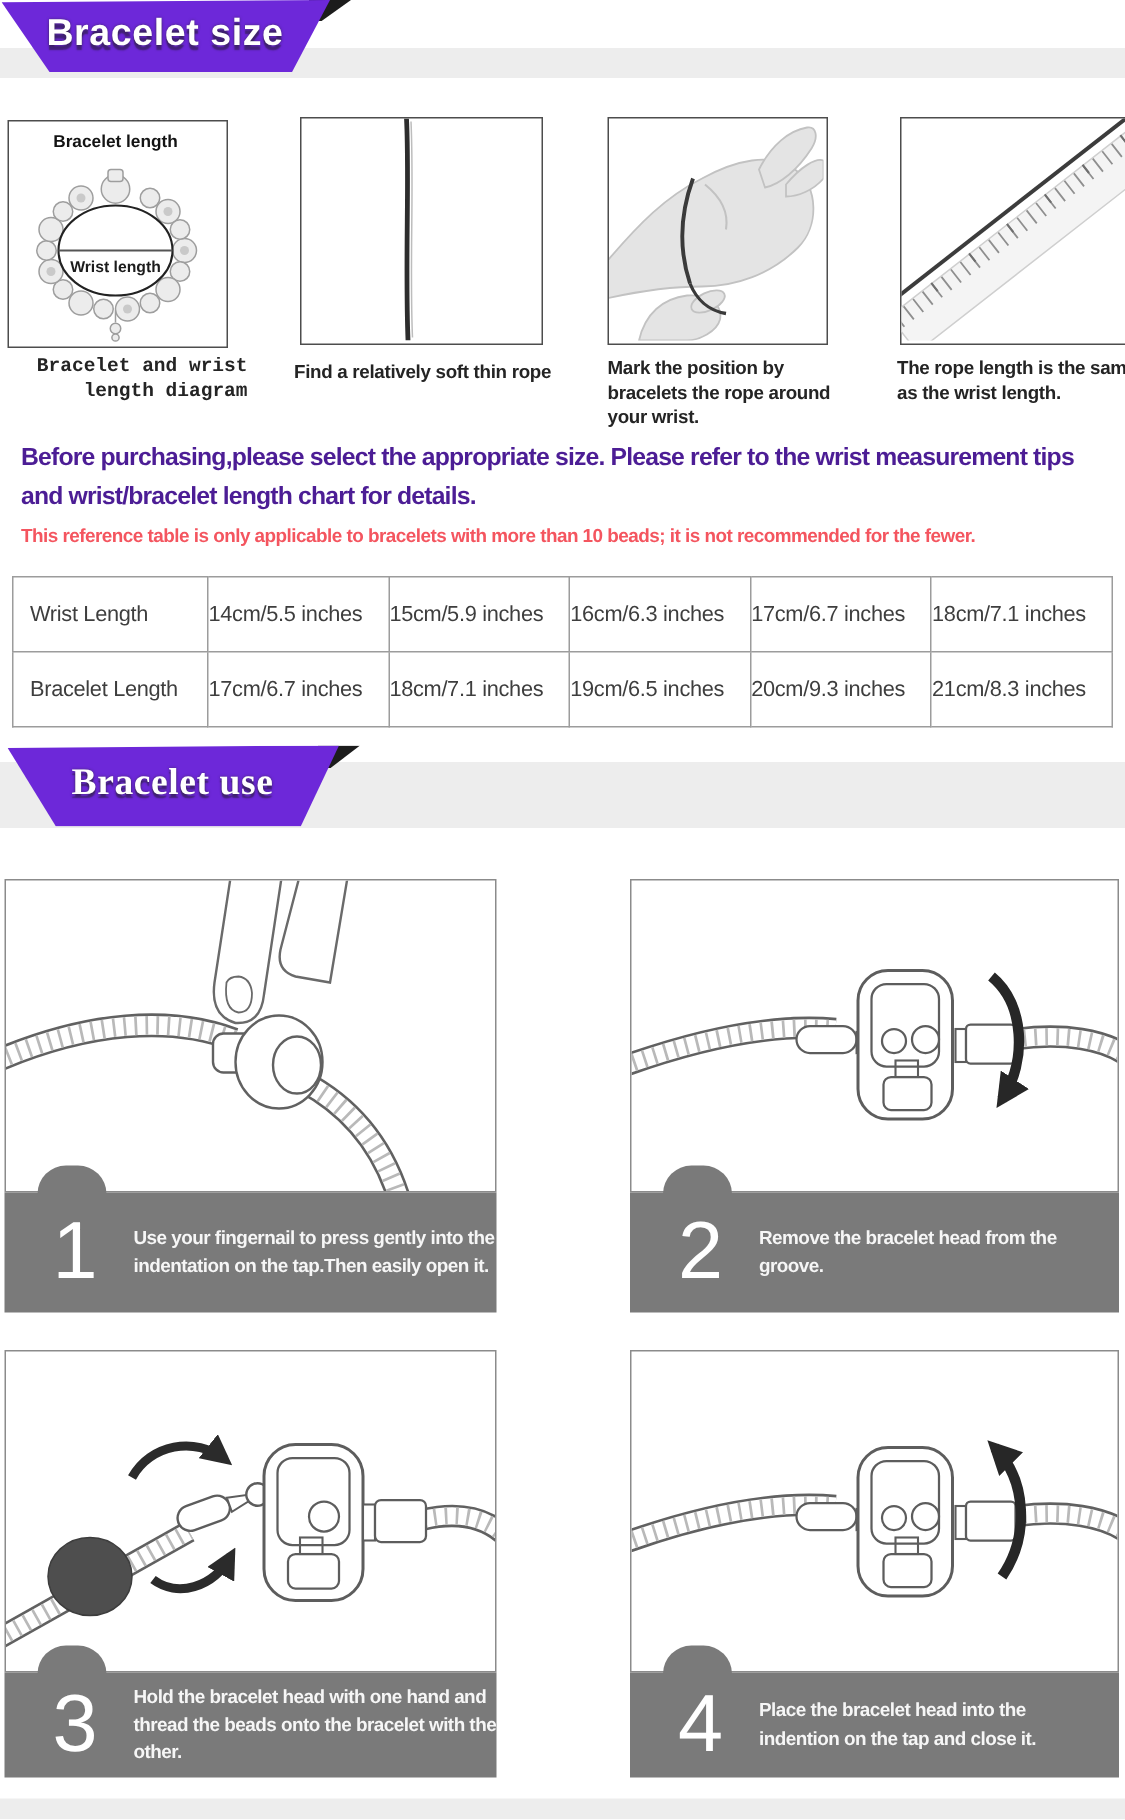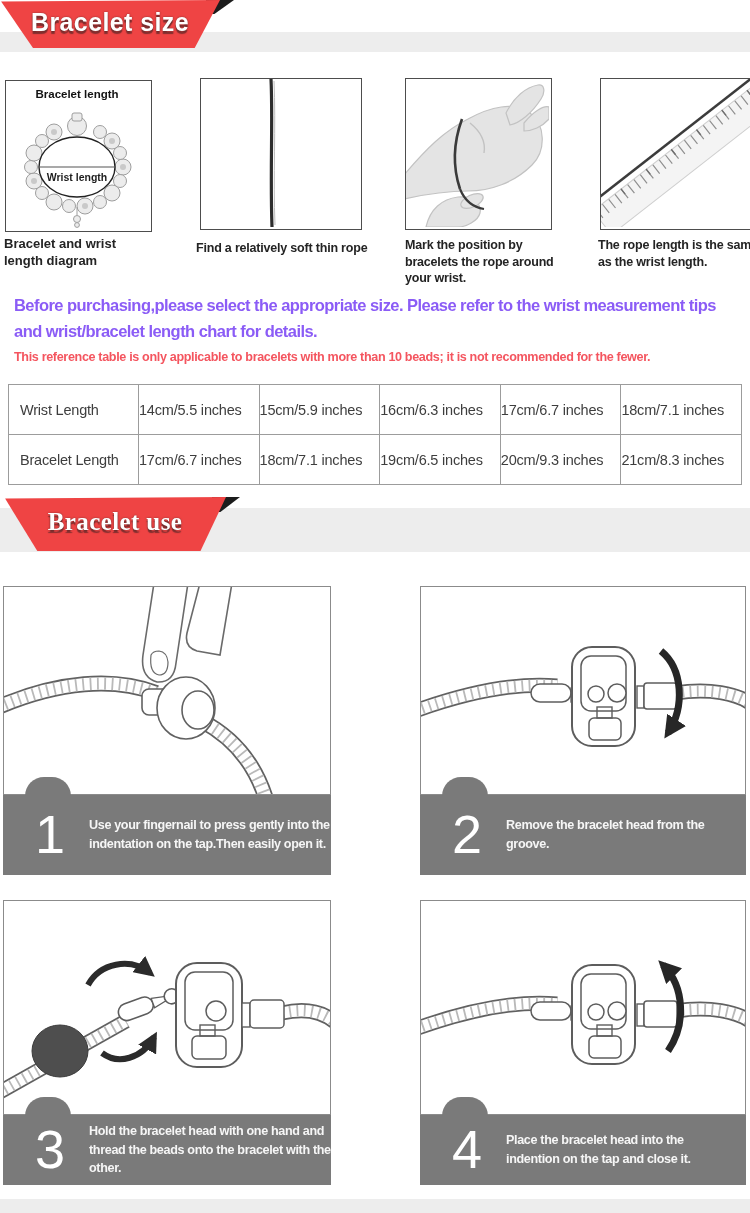--- a/index.html
+++ b/index.html
@@ -3,32 +3,32 @@
 <meta charset="utf-8">
 <style>
   html,body{margin:0;padding:0;background:#fff;}
   #page{position:relative;width:750px;height:1213px;background:#ffffff;overflow:hidden;
         font-family:"Liberation Sans","DejaVu Sans",sans-serif;}
   
   .strip{position:absolute;left:0;width:750px;background:#ededed;}
   .ribbon{position:absolute;}
   .ribbon-fold{position:absolute;top:0;background:#1c1c1c;
                clip-path:polygon(0 0,100% 0,30% 100%,0 100%);z-index:1;}
-  .ribbon-body{position:absolute;top:0;left:0;background:#ef4444;z-index:2;
+  .ribbon-body{position:absolute;top:0;left:0;background:#6d28d9;z-index:2;
                display:flex;align-items:center;justify-content:center;
                clip-path:polygon(0.5% 3%,100% 0,88.5% 100%,15% 100%);}
   .ribbon-label{color:#ffffff;font-weight:800;font-size:25px;letter-spacing:.4px;
                 text-shadow:0 3px 1px rgba(25,25,25,.5), 0 0 2px rgba(40,40,40,.6);
                 transform:translateY(-2px);}
   
   .imgbox{position:absolute;background:#fff;border:1px solid #4d4d4d;}
   .cap{position:absolute;font-weight:700;font-size:13px;color:#242424;line-height:1.32;}
   
   .intro{position:absolute;left:14px;top:293px;width:726px;font-size:16.5px;font-weight:700;
-         color:#8b5cf6;line-height:1.55;letter-spacing:-0.55px;}
+         color:#4c1d95;line-height:1.55;letter-spacing:-0.55px;}
   .rednote{position:absolute;left:14px;top:350px;width:730px;font-size:12.6px;font-weight:700;
            color:#f4555f;letter-spacing:-0.35px;}
   
   table.size{position:absolute;left:8px;top:384px;width:734px;border-collapse:collapse;table-layout:fixed;}
   table.size td{border:1px solid #9c9c9c;height:49px;font-size:14.5px;color:#3e3e3e;
                 padding:0;letter-spacing:-0.2px;}
   table.size td.rowlab{text-align:left;padding-left:11px;width:118px;}
   
   .panel{position:absolute;}
   .illus{background:#fff;border:1px solid #8b8b8b;box-sizing:border-box;overflow:hidden;}
@@ -87,21 +87,21 @@
           <circle cx="106" cy="60" r="3"></circle>
       </g>
       <line x1="71" y1="126" x2="71" y2="134" stroke="#9e9e9e"></line>
       <circle cx="71" cy="138" r="3.5" fill="#ececec" stroke="#9e9e9e"></circle>
       <circle cx="71" cy="144" r="2.4" fill="#ececec" stroke="#9e9e9e"></circle>
       <ellipse cx="71" cy="86" rx="38" ry="30" fill="#ffffff" fill-opacity="0.93" stroke="#222222" stroke-width="1.4"></ellipse>
       <line x1="33" y1="86" x2="109" y2="86" stroke="#555555" stroke-width="1.2"></line>
       <text x="71" y="100" font-size="10.5" font-weight="bold" fill="#1c1c1c" text-anchor="middle">Wrist length</text>
     </svg>
   </div>
-  <div class="cap" style="left:4px;top:235px;width:145px;text-align:left;">Bracelet and wrist length diagram</div>
+  <div class="cap" style="left:20px;top:235px;width:145px;text-align:right;font-family:Liberation Mono, monospace;">Bracelet and wrist length diagram</div>
 
   <div class="imgbox" style="left:200px;top:78px;width:160px;height:150px;">
     <svg width="158" height="148" viewBox="0 0 158 148">
       <path d="M70,0 C72,40 69,95 71,148" stroke="#2d2d2d" stroke-width="3.2" fill="none"></path>
       <path d="M73,2 C75,45 72,100 74,146" stroke="#bdbdbd" stroke-width="1" fill="none"></path>
     </svg>
   </div>
   <div class="cap" style="left:196px;top:240px;width:210px;white-space:nowrap;font-size:12.5px;letter-spacing:-0.2px;">Find a relatively soft thin rope</div>
 
   <div class="imgbox" style="left:405px;top:78px;width:145px;height:150px;">

